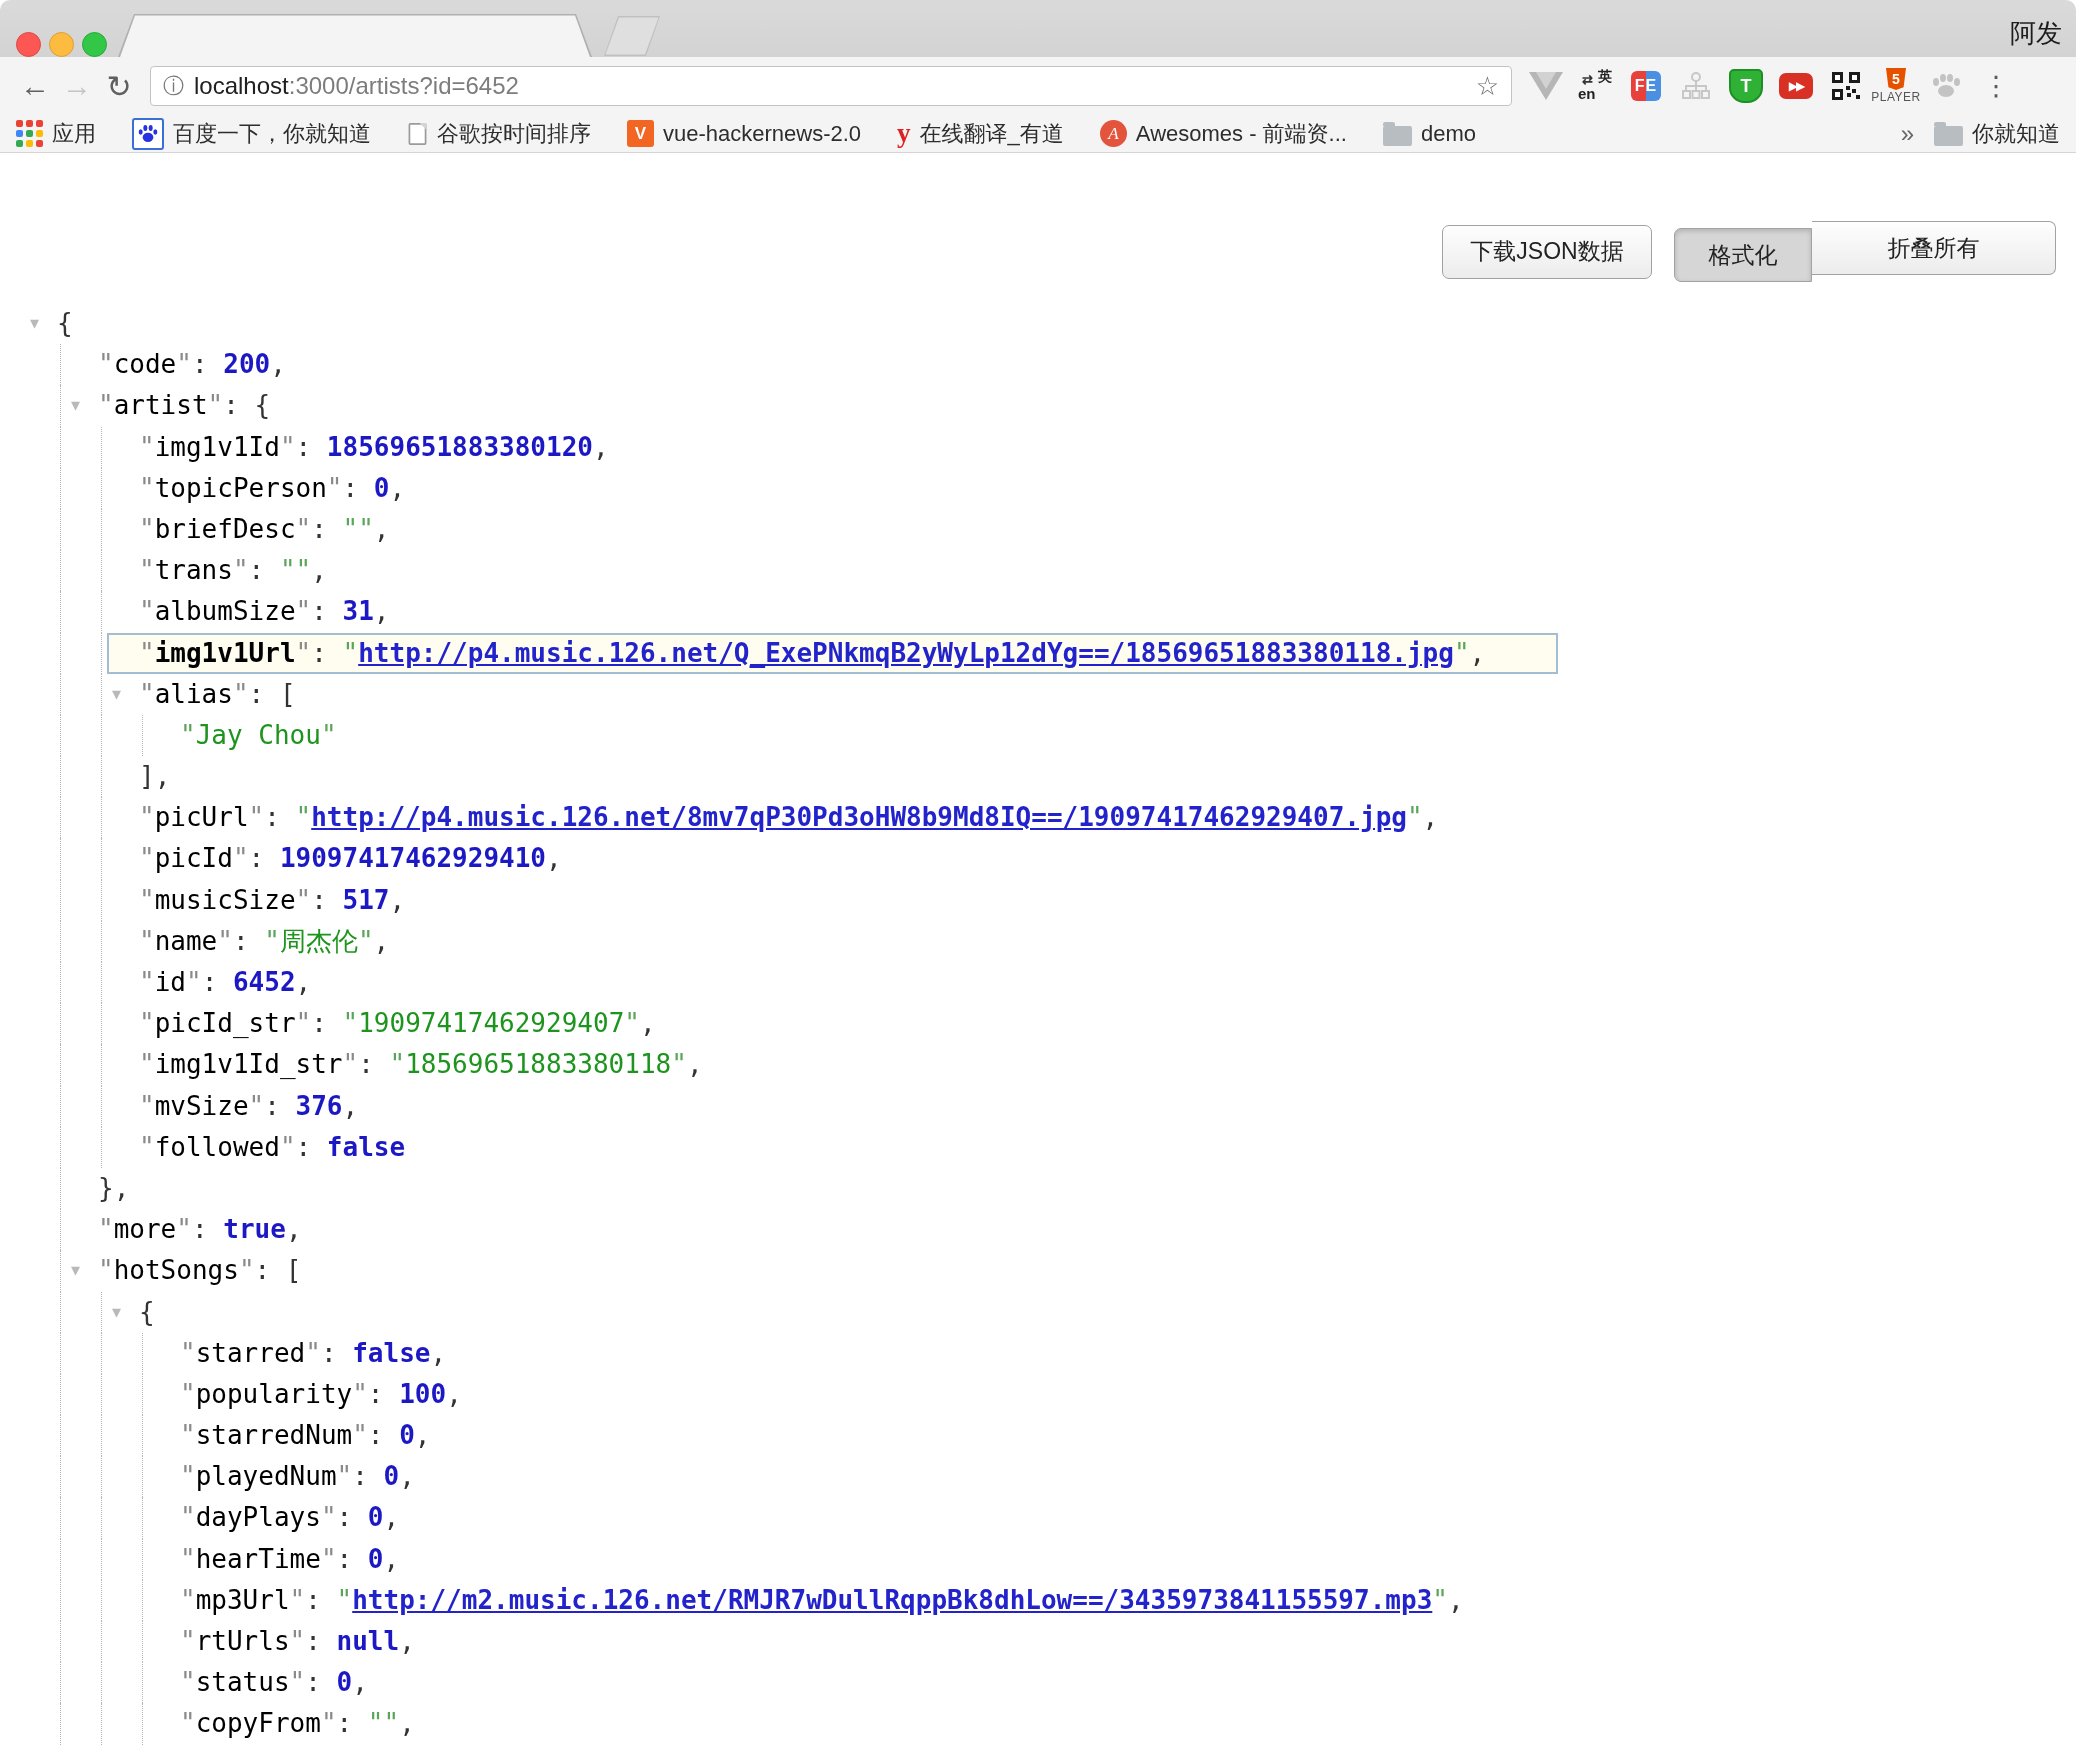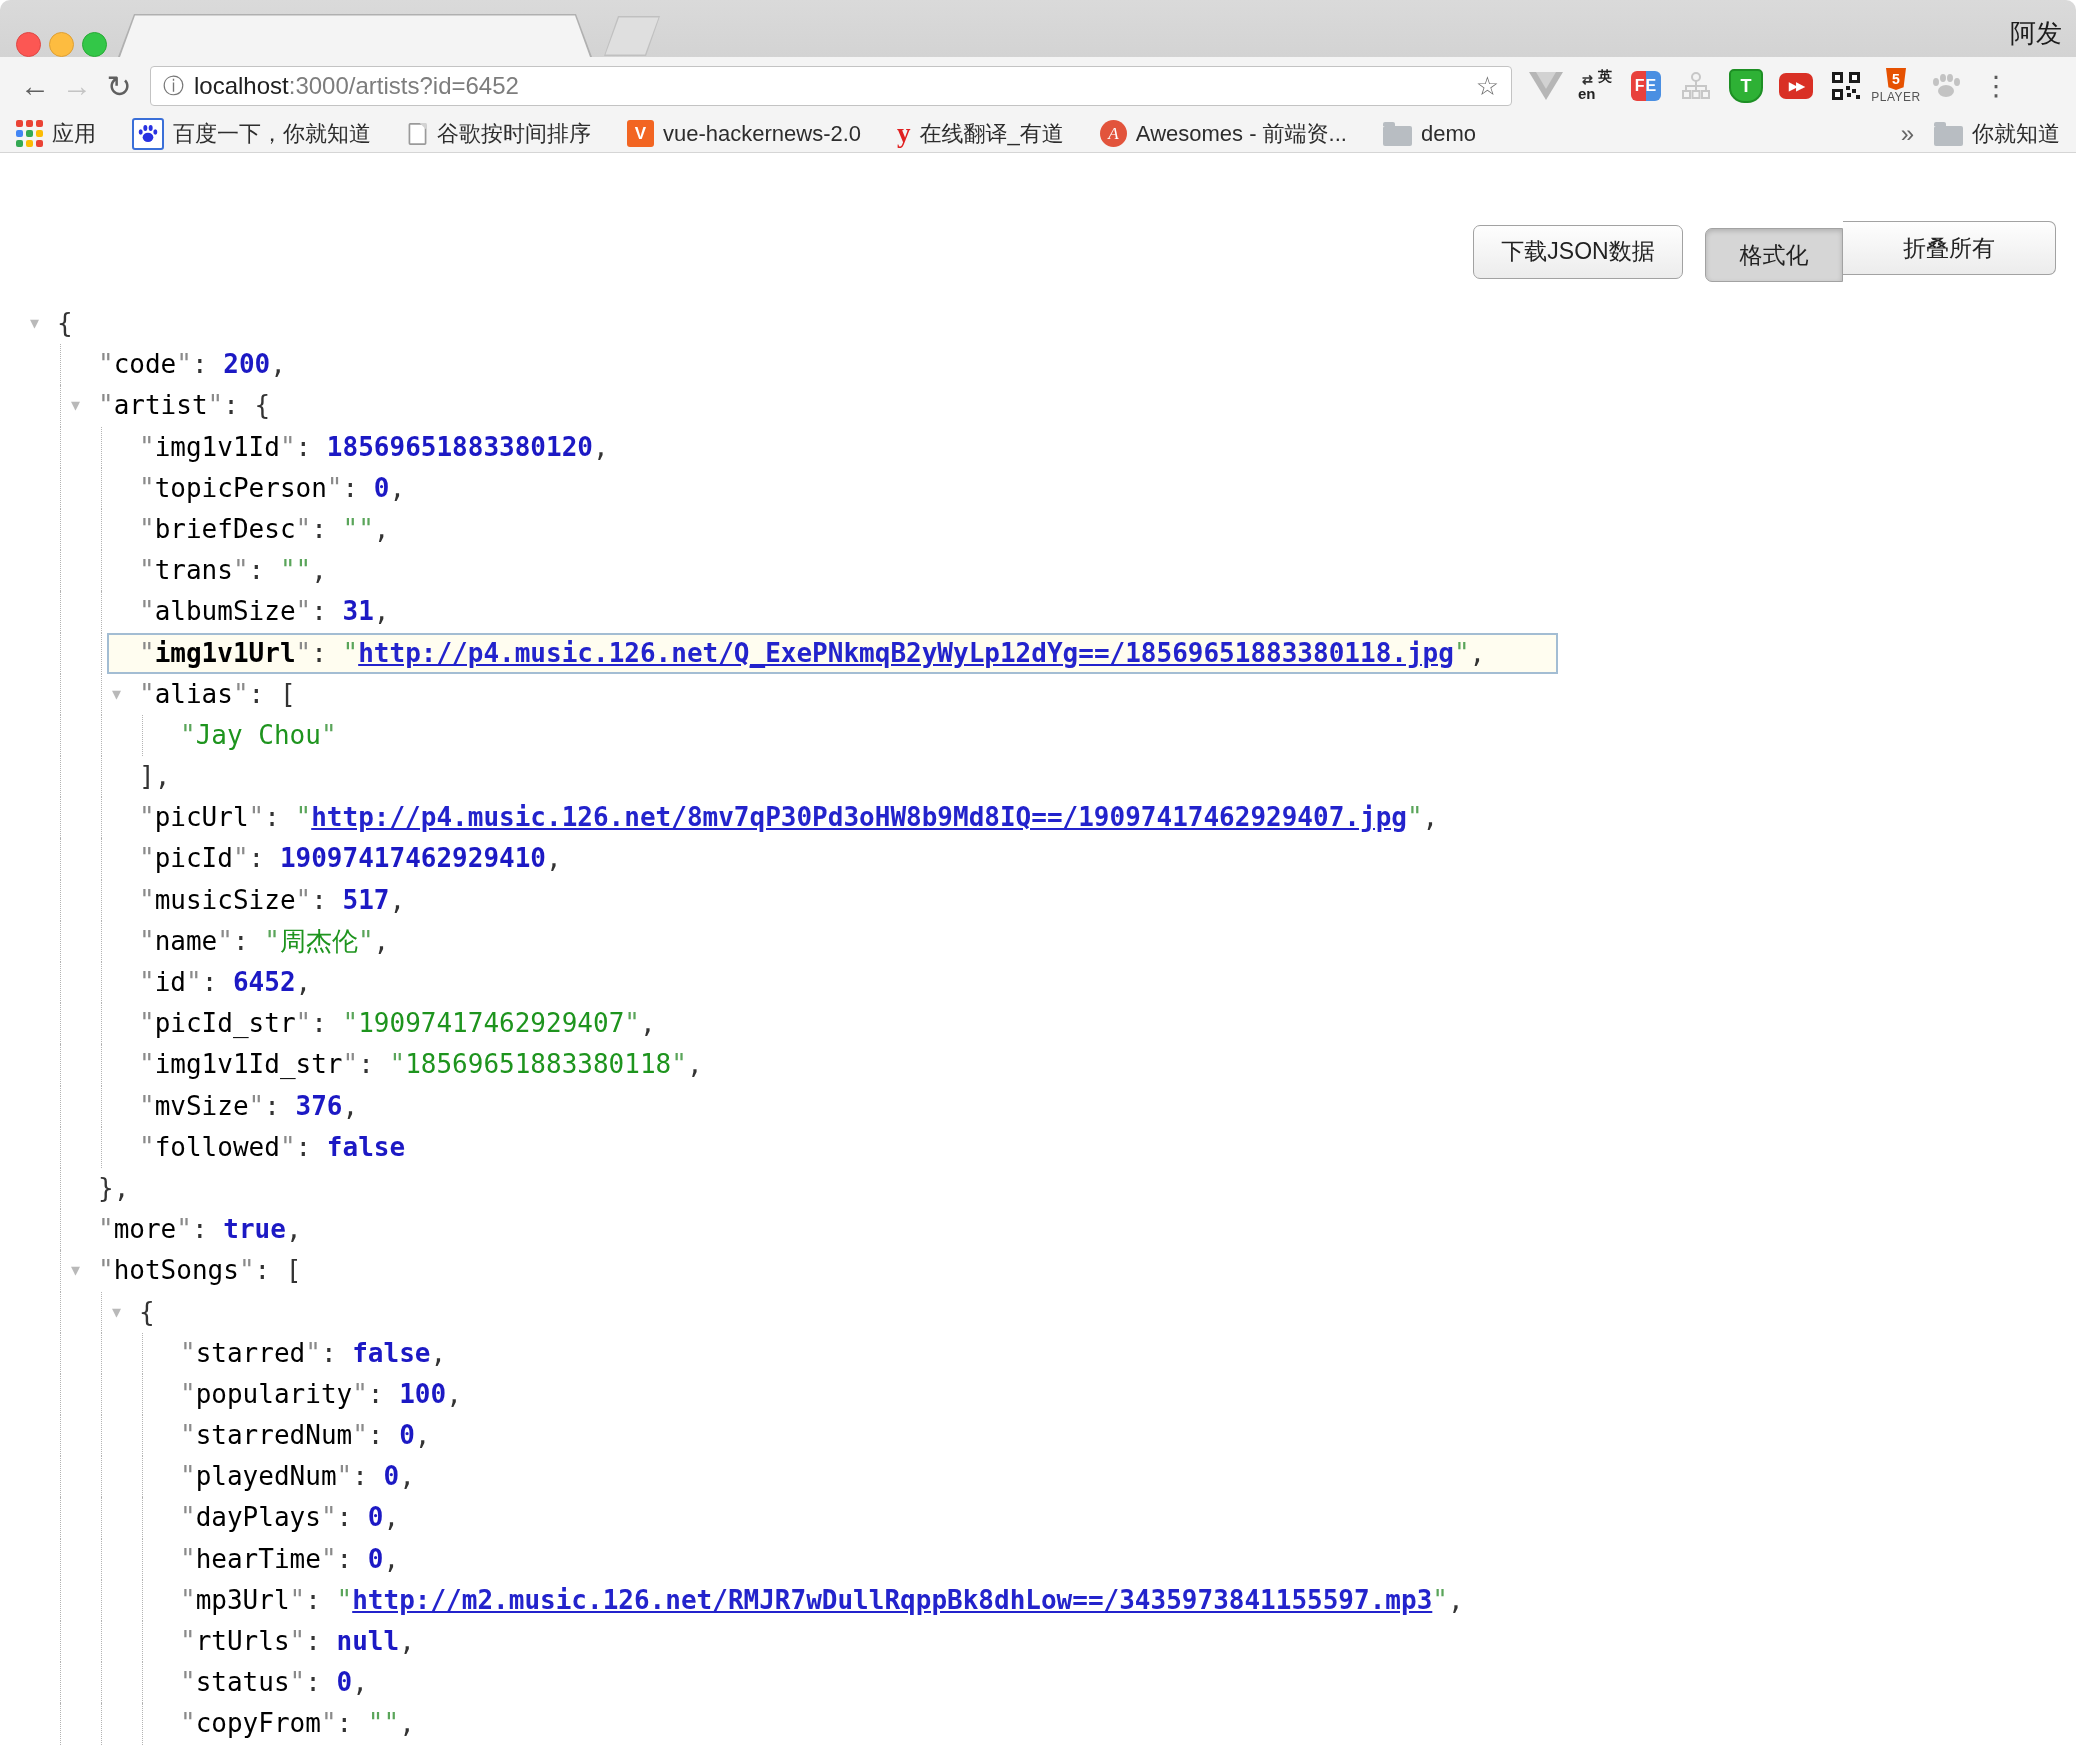--- a/index.html
+++ b/index.html
@@ -69,21 +69,21 @@
   .chev{font-size:24px;color:#666;}
 
   
   .content{position:relative;background:#fff;height:1601px;text-decoration:underline;}
   .controls{position:absolute;top:68px;right:20px;display:flex;align-items:center;}
   .btn{height:54px;border:1px solid #a2a2a2;border-radius:7px;background:linear-gradient(#fefefe,#ececec);font-size:23px;color:#222;display:flex;align-items:center;justify-content:center;}
   .btn.download{width:210px;margin-right:22px;}
   .seg{display:flex;}
   .seg .btn{border-radius:0;}
   .seg .btn.first{border-radius:7px 0 0 7px;width:138px;background:#d6d6d6;box-shadow:inset 0 2px 5px rgba(0,0,0,.18);margin-top:7px;}
-  .seg .btn.second{border-radius:0 7px 7px 0;width:213px;border-left:none;}
+  .seg .btn.second{border-radius:0 7px 7px 0;width:244px;border-left:none;}
 
   
   .json-tree{position:absolute;top:150px;left:0;right:0;}
   .jrow{position:relative;height:41.2px;line-height:41.2px;font-family:"DejaVu Sans Mono",monospace;font-size:26px;color:#202020;white-space:pre;}
   .jrow .guide{position:absolute;top:0;bottom:0;border-left:1px dotted #b3b3b3;z-index:1;}
   .jrow .tgl{position:absolute;top:0;font-style:normal;font-weight:normal;color:#b9b9b9;font-size:15px;line-height:41.2px;z-index:1;}
   .jtext{position:relative;z-index:1;display:inline-block;}
   .kq{color:#8a8a8a;}
   .key{color:#000;}
   .pn{color:#333;}

